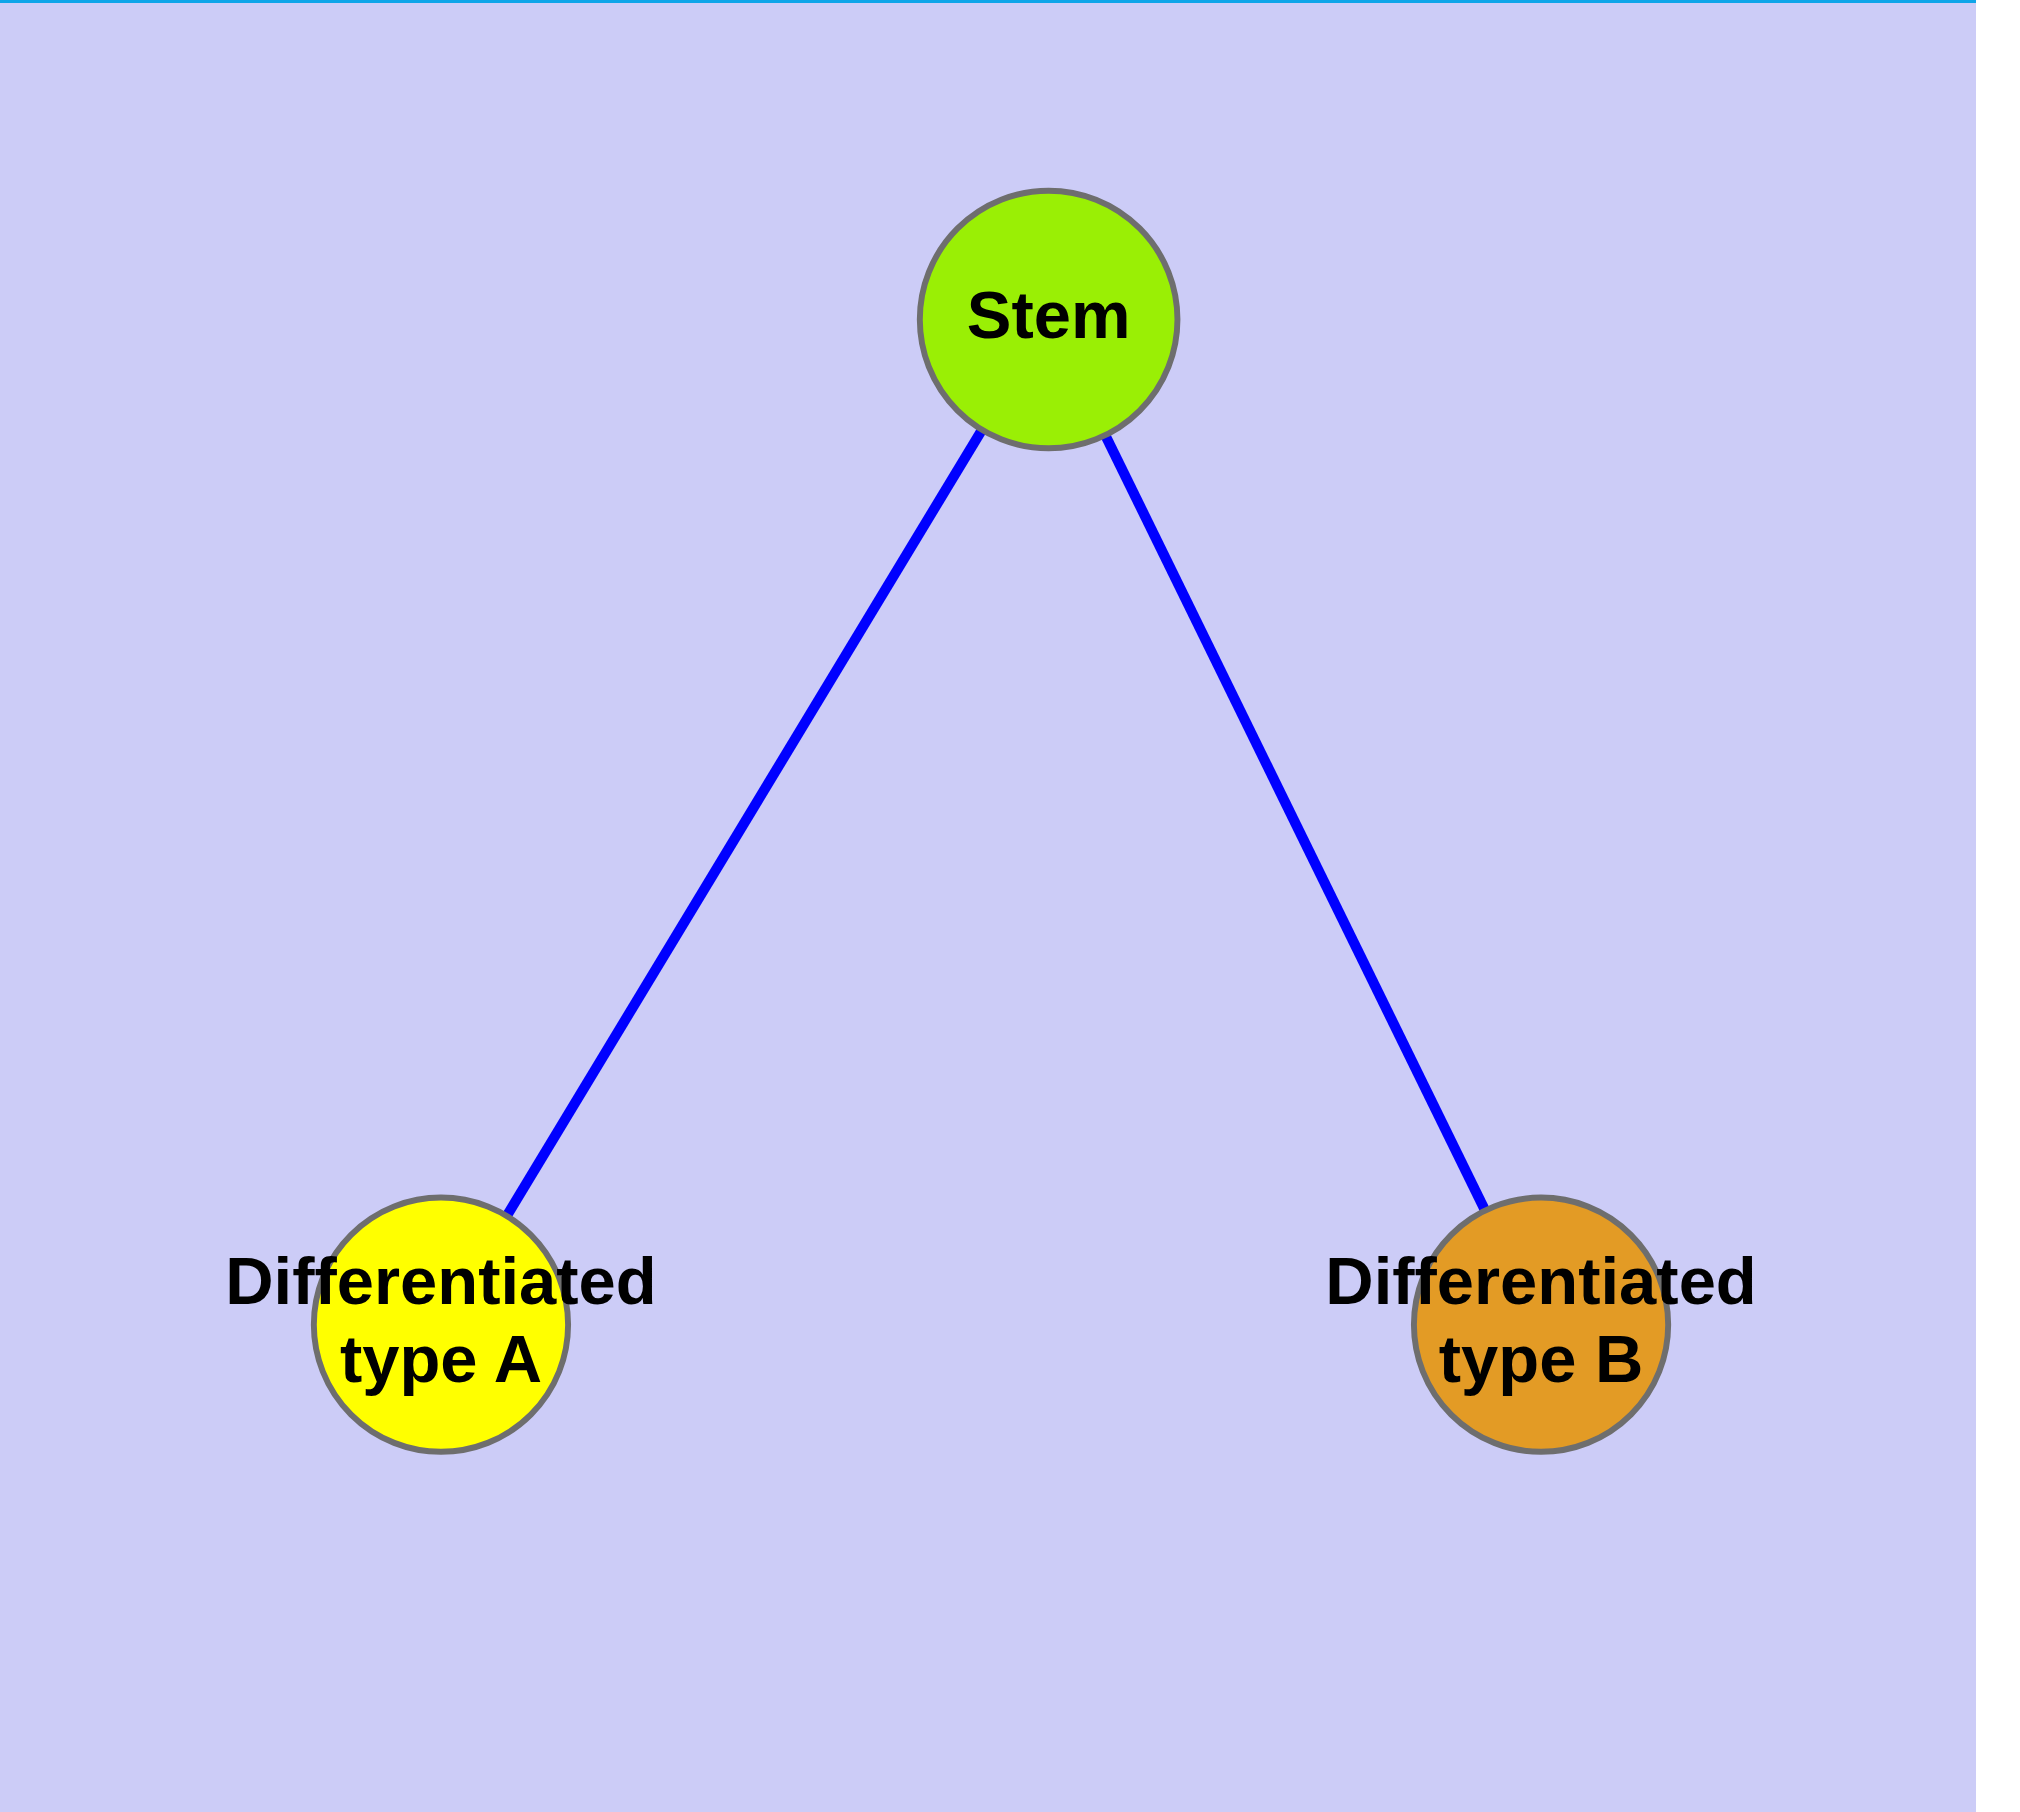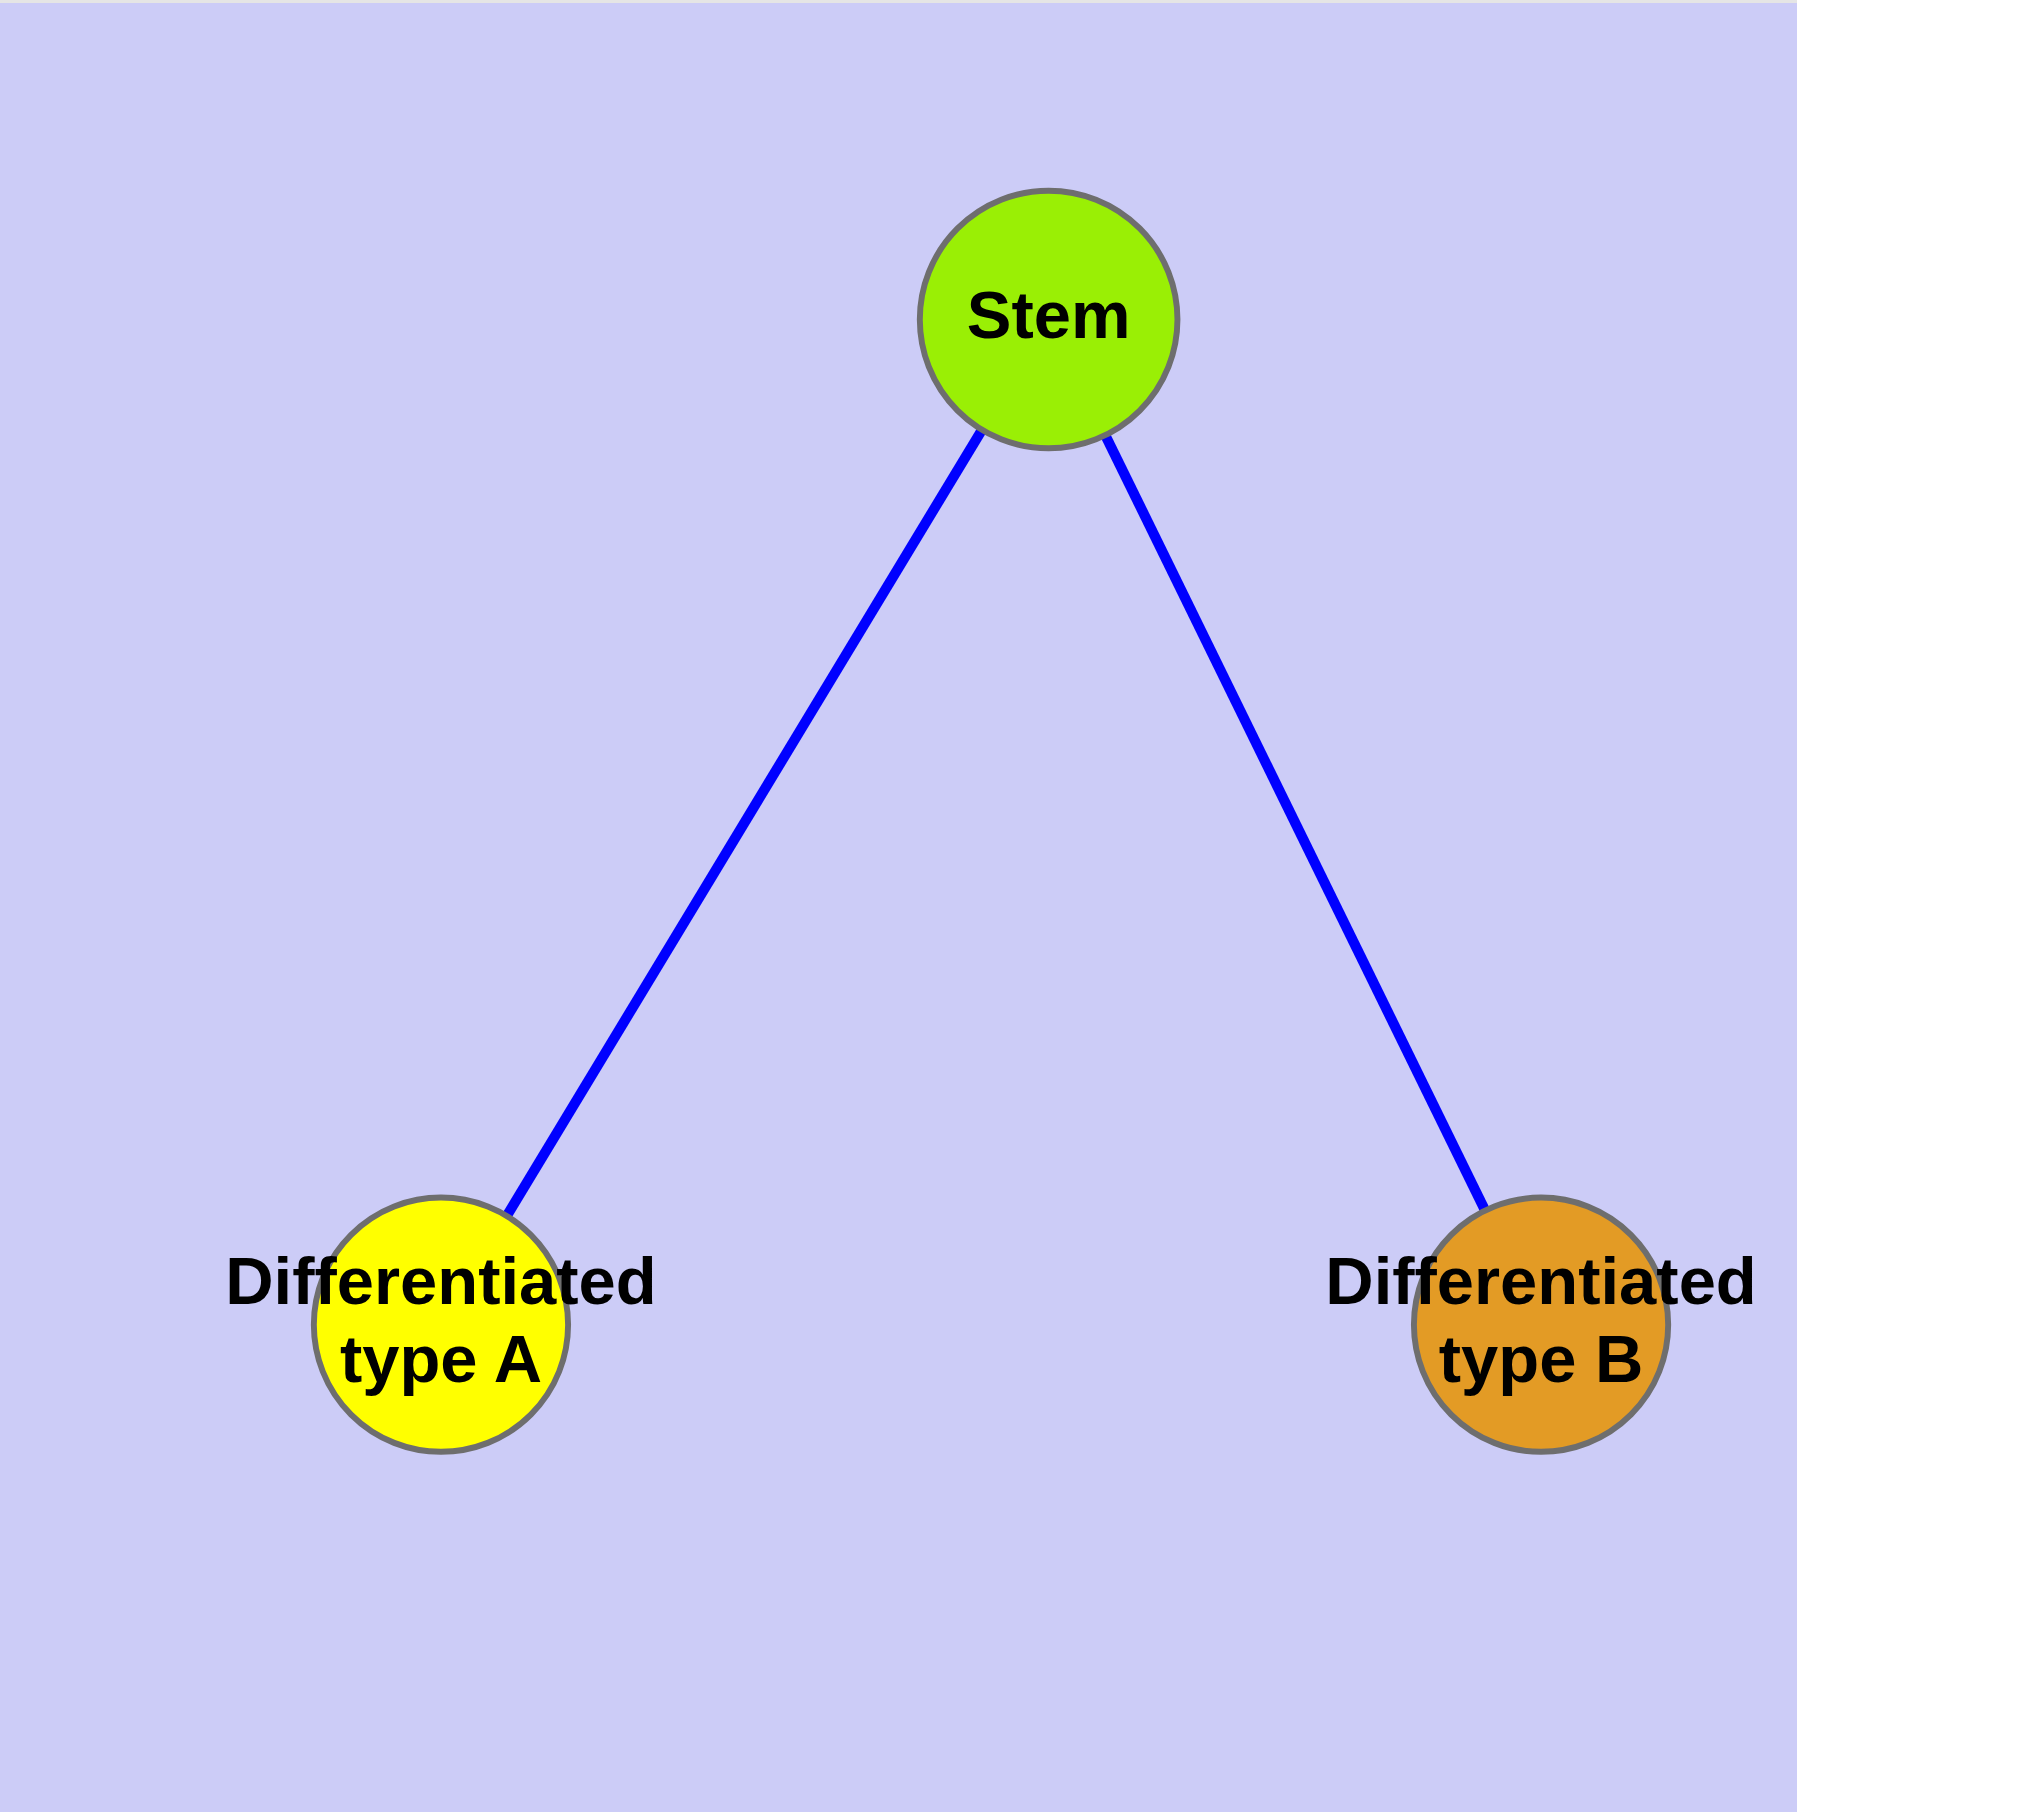--- a/index.html
+++ b/index.html
@@ -42,21 +42,21 @@
     font-weight: bold;
     font-size: 79px;
     fill: #000000;
     text-anchor: middle;
     dominant-baseline: middle;
   }
 </style>
 </head>
 <body>
 
-<div id="canvas" style="background: #e5e5e5; width: 1797px; height: 1812px;">
+<div id="canvas" style="background: #0ea5e9; width: 1976px; height: 1812px;">
 
   <div id="plot-background" style="background: rgb(204, 204, 247);"></div>
 
   <svg id="graph-svg" viewBox="0 0 2384 2138" xmlns="http://www.w3.org/2000/svg">
 
     <g>
       <line class="edge-line" x1="1159.3963153169398" y1="505.36536964310955" x2="596.5689688872861" y2="1436.3461686187986" stroke="#0000ff" stroke-width="12"></line>
       <line class="edge-line" x1="1302.9894644527608" y1="511.7048276092502" x2="1752.890395073276" y2="1430.091236758873" stroke="#0000ff" stroke-width="12"></line>
     </g>
 

